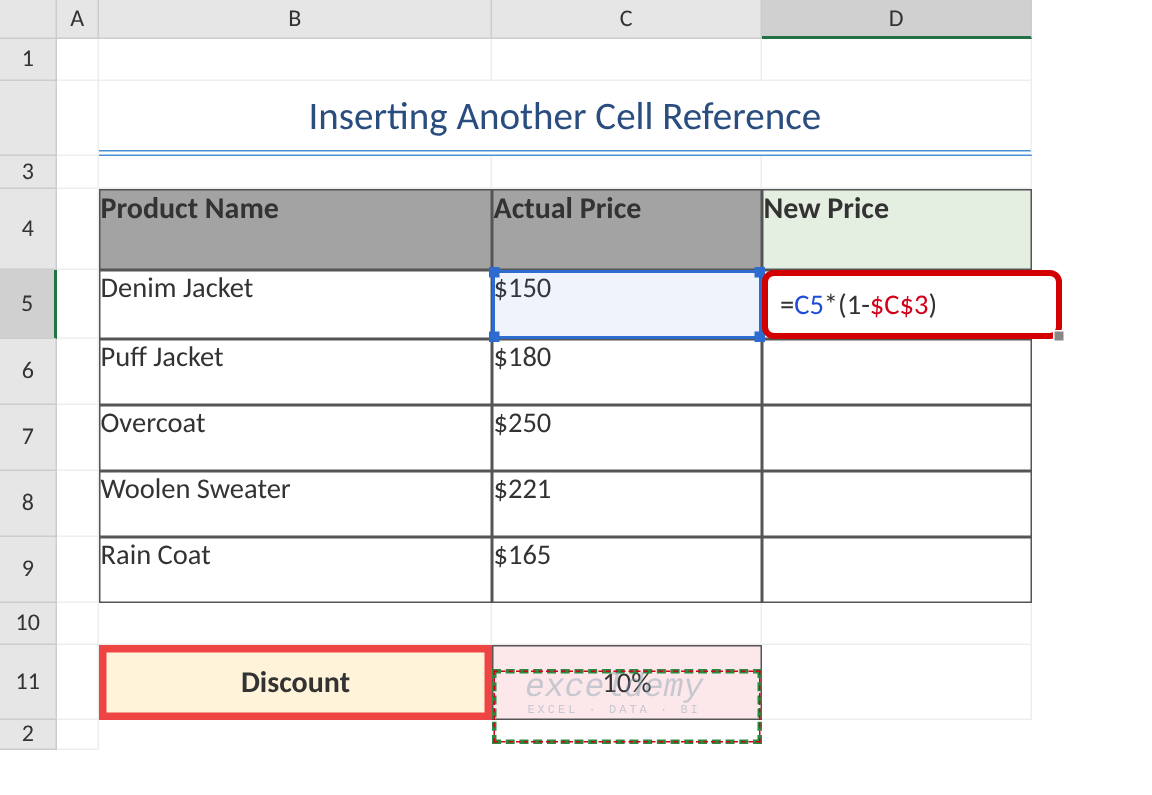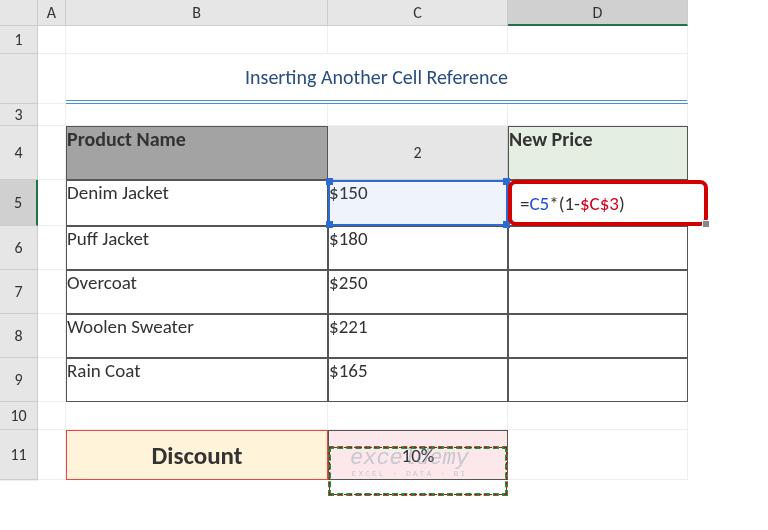--- a/index.html
+++ b/index.html
@@ -40,21 +40,21 @@
   .cell {
     border-right: 1px solid #eee;
     border-bottom: 1px solid #eee;
     display: flex;
     align-items: center;
     justify-content: center;
   }
   .title {
     grid-column: 3 / span 3;
     grid-row: 3;
-    font-size: 20px;
+    font-size: 26px;
     color: #2a4d7f;
     font-weight: 500;
     border-bottom: 4px double #4a90d9;
     justify-content: center;
   }
   .th {
     background: #a3a3a3;
     font-weight: 700;
     font-size: 20px;
     border: 1px solid #555;
@@ -70,22 +70,22 @@
     background: #fff;
     font-size: 19px;
   }
   .emptycell {
     border: 1px solid #555;
     background: #fff;
   }
   .disc-label {
     background: #fff4d9;
     font-weight: 700;
-    font-size: 25px;
-    border: 1px solid #ef4444;
+    font-size: 20px;
+    border: 5px solid #ef4444;
     text-align: right;
   }
   .disc-val {
     background: #fce8ea;
     border: 1px solid #555;
     font-size: 19px;
     position: relative;
   }
   
   .formula-cell {
@@ -189,20 +189,21 @@
   <div class="cell" style="grid-column:3;grid-row:4"></div>
   <div class="cell" style="grid-column:4;grid-row:4"></div>
   <div class="cell" style="grid-column:5;grid-row:4"></div>
 
   <div class="rowhead" style="grid-row:3"></div>
   <div class="cell" style="grid-column:2;grid-row:3"></div>
 
   <div class="rowhead" style="grid-row:5">4</div>
   <div class="cell" style="grid-column:2;grid-row:5"></div>
   <div class="th" style="grid-column:3;grid-row:5">Product Name</div>
+  <div class="th" style="grid-column:4;grid-row:5">Actual Price</div>
   <div class="th-green" style="grid-column:5;grid-row:5">New Price</div>
 
   <div class="rowhead active" style="grid-row:6">5</div>
   <div class="cell" style="grid-column:2;grid-row:6"></div>
   <div class="tcell" style="grid-column:3;grid-row:6">Denim Jacket</div>
   <div class="tcell" style="grid-column:4;grid-row:6">$150</div>
   <div class="emptycell" style="grid-column:5;grid-row:6"></div>
 
   <div class="rowhead" style="grid-row:7">6</div>
   <div class="cell" style="grid-column:2;grid-row:7"></div>

